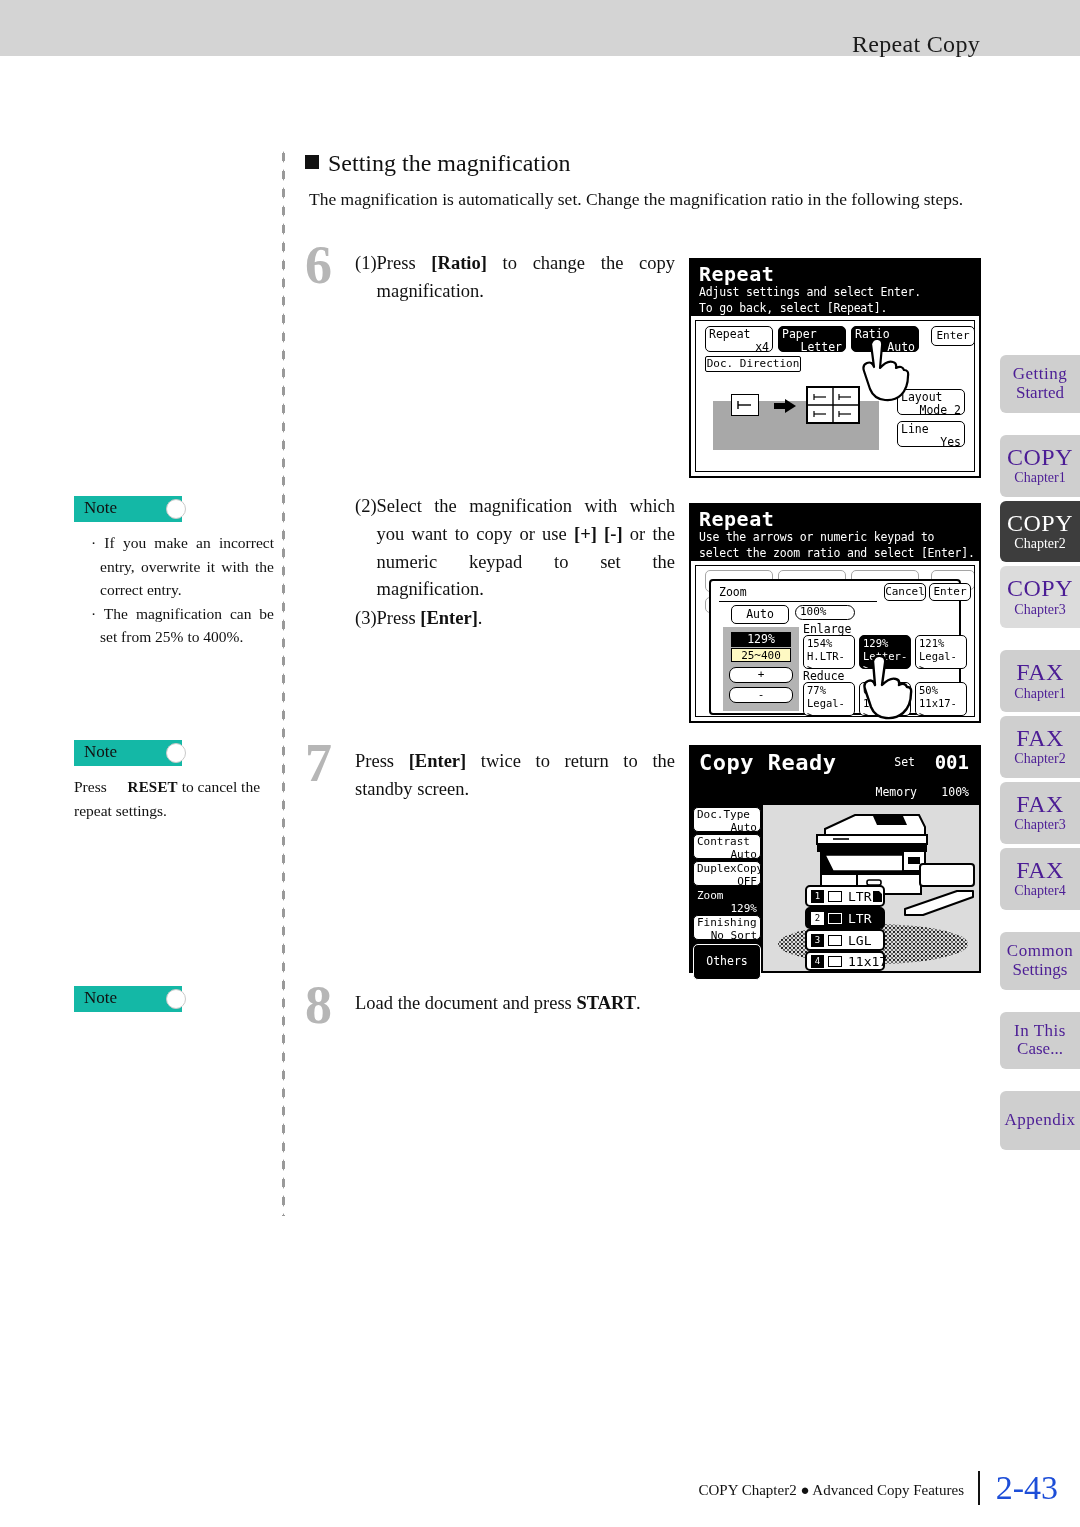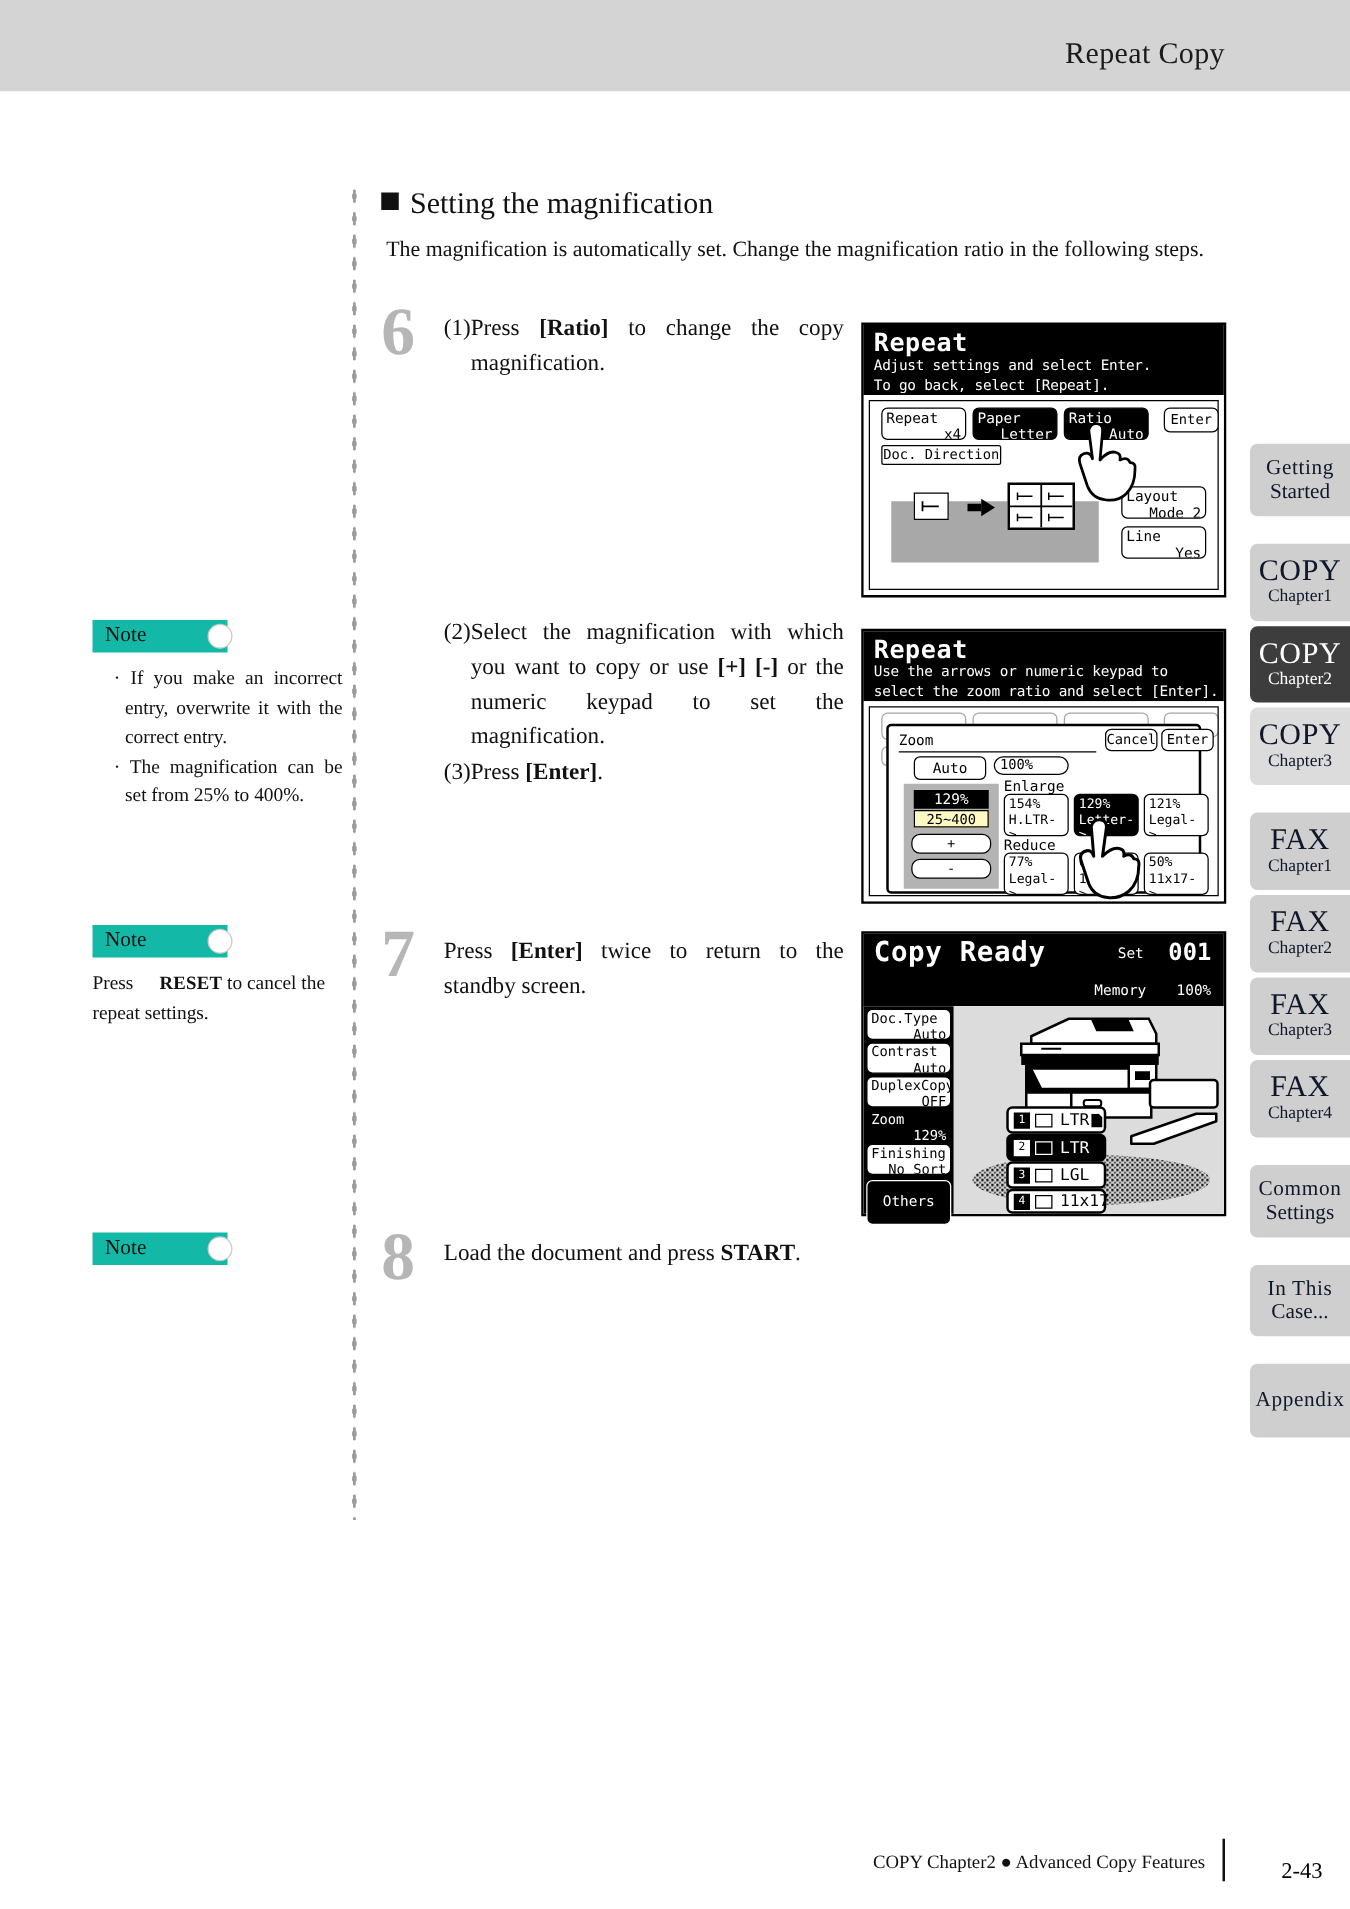--- a/index.html
+++ b/index.html
@@ -7,35 +7,35 @@
   body {
     width:1080px; height:1527px;
     background:#ffffff;
     font-family:"Liberation Serif", serif;
     position:relative;
     overflow:hidden;
   }
 
   
   .page-header{
-    position:absolute; left:0; top:0; width:1080px; height:73px;
+    position:absolute; left:0; top:0; width:1080px; height:56px;
     background:#d4d4d4;
   }
   .page-header .htitle{
     position:absolute; right:100px; top:44px;
     transform:translateY(-50%);
     font-size:24px; color:#1a1a1a; letter-spacing:.3px;
   }
 
   
   .tab-rail{ position:absolute; right:0; top:355px; width:80px; }
   .tab-group{ margin-bottom:22px; }
   .tab{
     width:80px; padding:10px 0 11px 0;
-    background:#cfcfcf; color:#0f172a;
+    background:#cfcfcf; color:#4c1d95;
     text-align:center; line-height:1.05;
     border-radius:6px 0 0 6px;
   }
   .tab.spaced{ margin-bottom:4px; }
   .tab .t1{ display:block; font-size:21px; letter-spacing:.5px; }
   .tab .t2{ display:block; font-size:14px; margin-top:1px; }
   .tab.big .t1{ font-size:24px; }
   .tab.active{ background:#3d3d3d; color:#ffffff; }
   .tab.lite{ background:#dcdcdc; }
   .tab.small .t1{ font-size:17px; }
@@ -152,21 +152,21 @@
   .foot-text{
     position:absolute; right:116px; bottom:28px;
     font-size:15px; color:#111;
   }
   .foot-bar{
     position:absolute; right:100px; bottom:22px;
     width:2px; height:34px; background:#111;
   }
   .foot-page{
     position:absolute; right:22px; bottom:20px;
-    font-size:18px; color:#000000;text-align:right;
+    font-size:34px; color:#1d4ed8;text-align:right;
   }
 </style>
 </head>
 <body>
 
 <div class="page-header">
   <div class="htitle">Repeat Copy</div>
 </div>
 
 <div class="dot-rule"></div>

